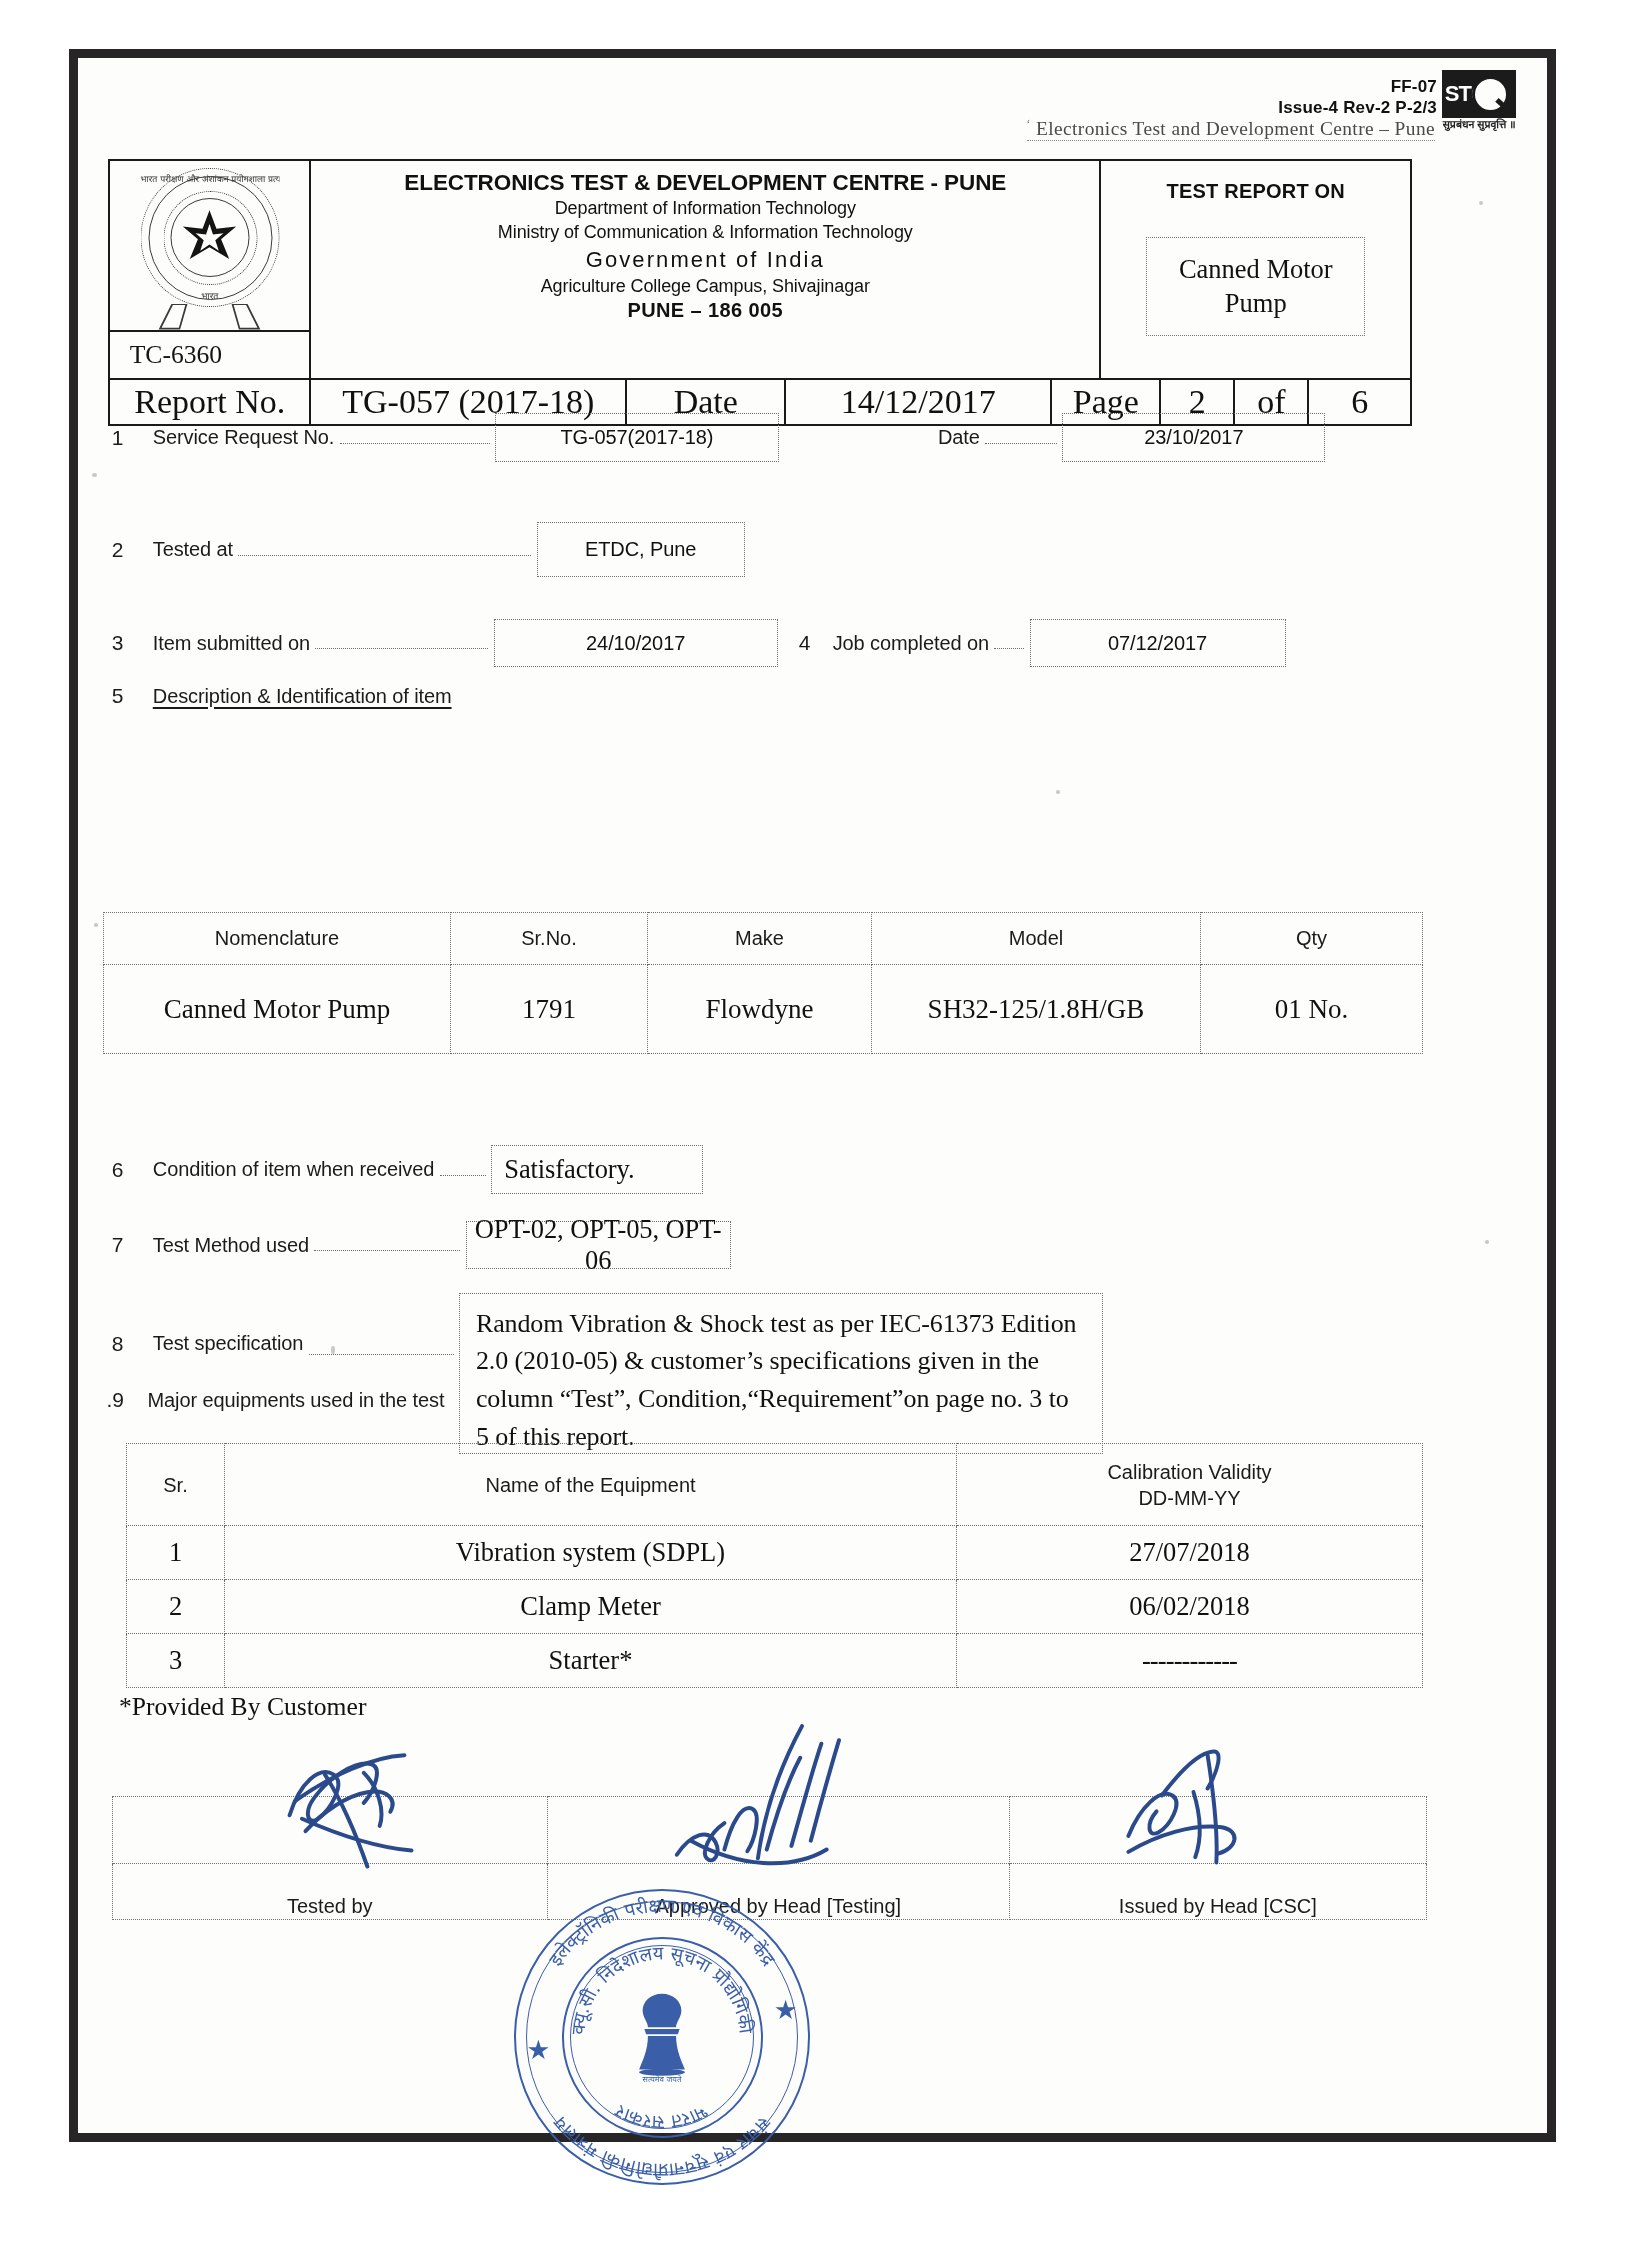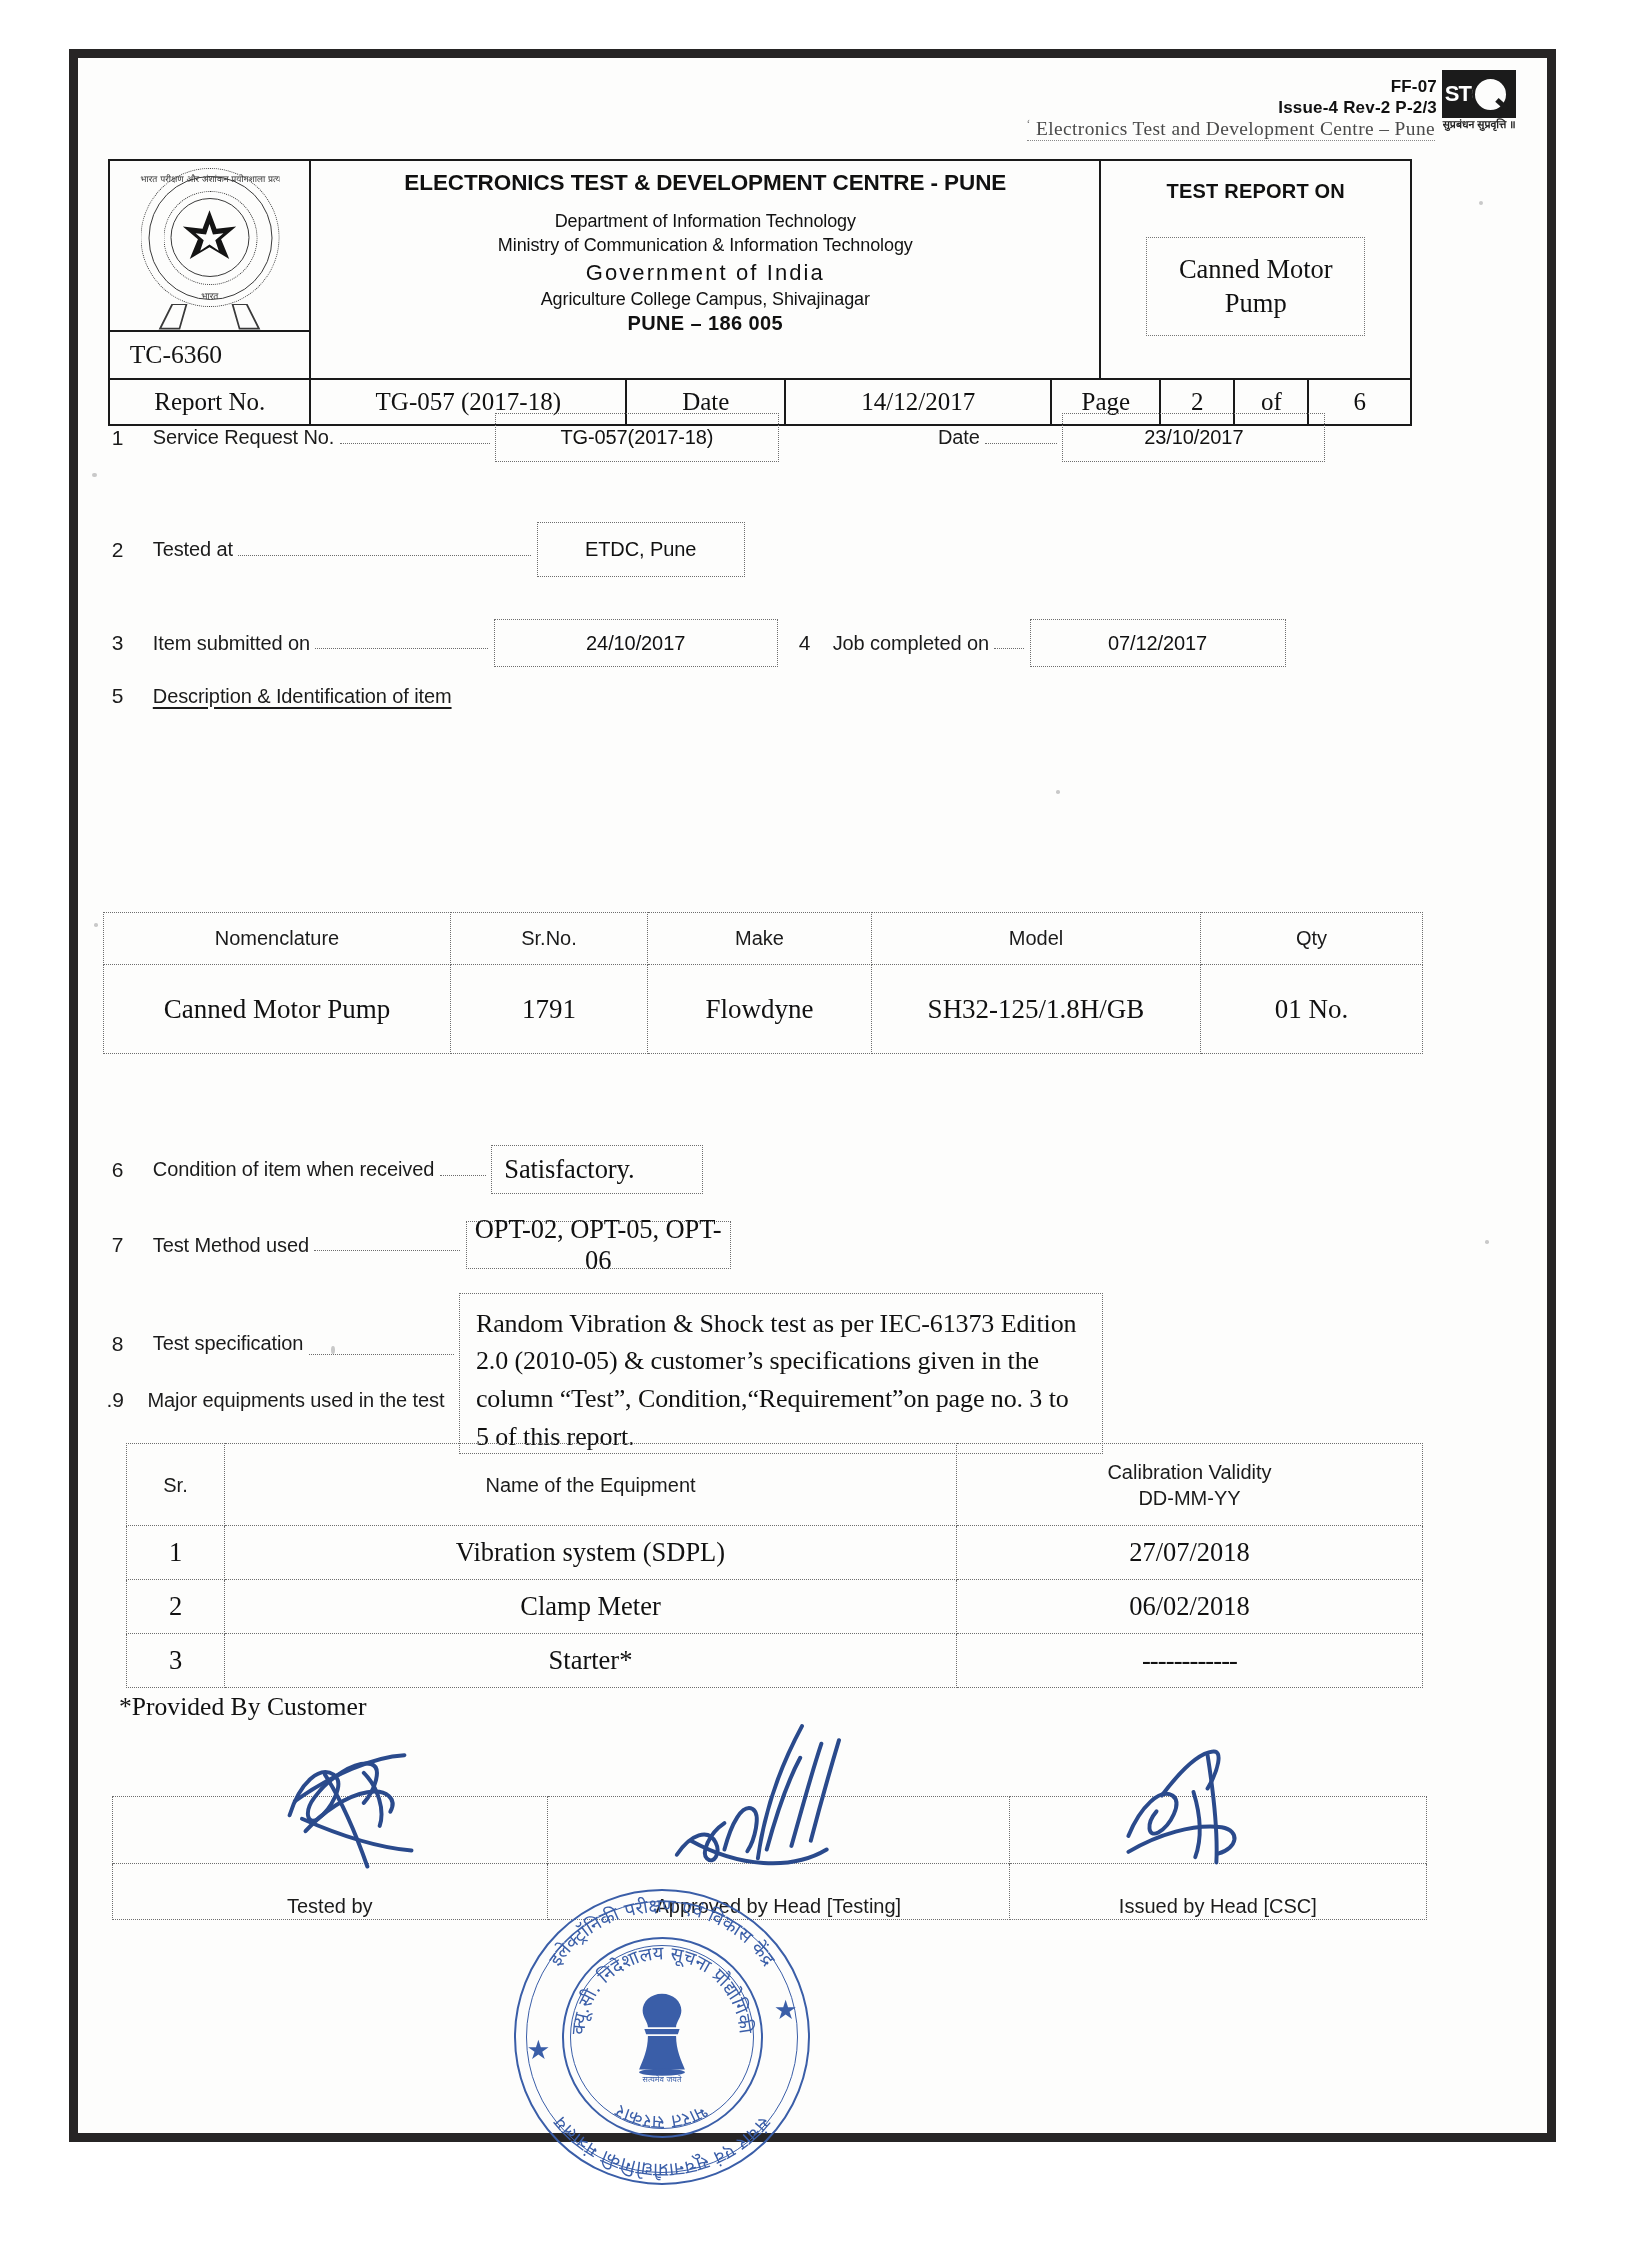--- a/index.html
+++ b/index.html
@@ -162,21 +162,21 @@
   .hdr-right-col {
     width: 309px;
     box-sizing: border-box;
     text-align: center;
     padding-top: 19.4px;
   }
   .org-name {
     font-size: 22.5px;
     font-weight: bold;
     letter-spacing: -0.1px;
-    margin-bottom: 13px;
+    margin-bottom: 0;
   }
   .org-line {
     font-size: 18px;
     line-height: 1.34;
     letter-spacing: -0.1px;
   }
   .org-goi {
     font-size: 22px;
     letter-spacing: 2.1px;
     margin: 2.6px 0 0.9px 0;
@@ -206,21 +206,21 @@
     align-items: center;
     justify-content: center;
     color: #111;
   }
 
   
   .hdr-rep {
     display: flex;
     height: 44px;
     font-family: "Liberation Serif", serif;
-    font-size: 25px;
+    font-size: 34px;
     color: #111;
   }
   .hdr-rep > div {
     display: flex;
     align-items: center;
     justify-content: center;
     border-right: 2.6px solid #1a1a1a;
     box-sizing: border-box;
   }
   .hdr-rep > div:last-child { border-right: none; }

